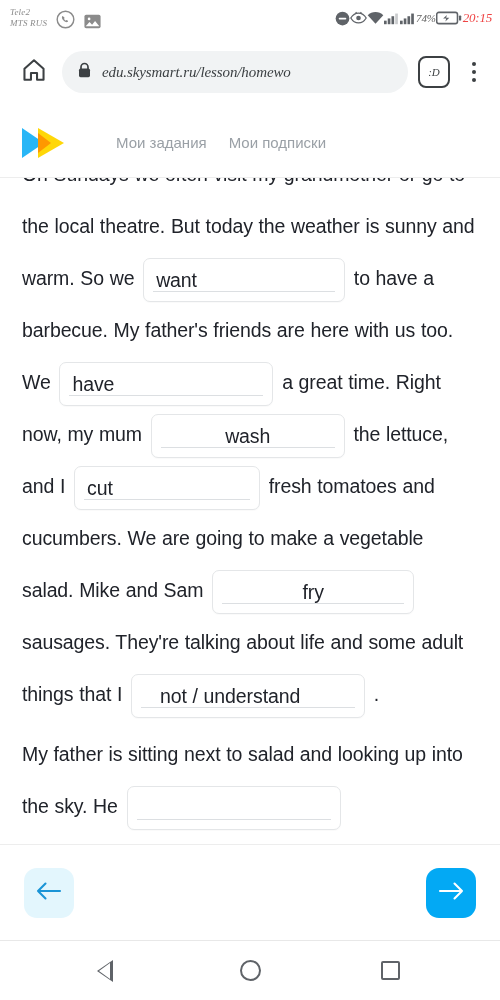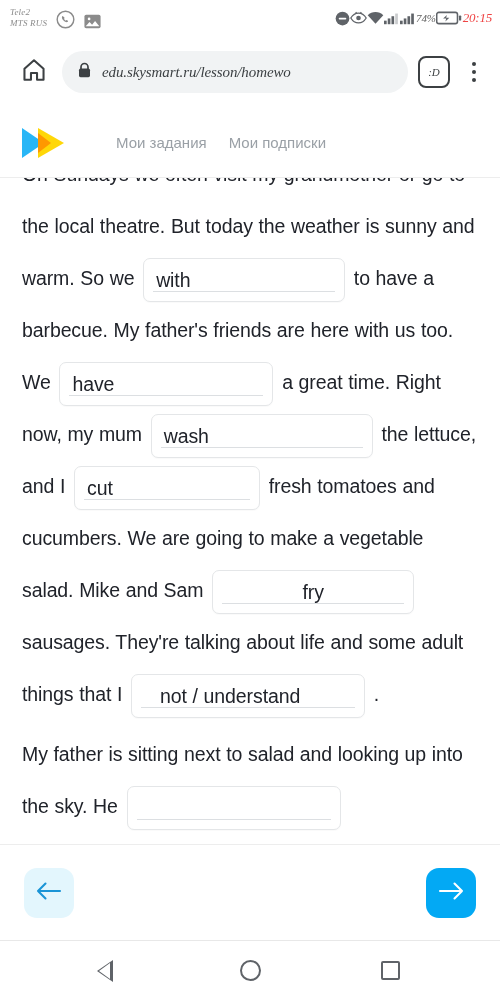--- a/index.html
+++ b/index.html
@@ -208,21 +208,21 @@
     position: absolute;
     left: 9px;
     right: 9px;
     bottom: 9px;
     height: 1px;
     background: #dcdfe2;
   }
   
   .blank.w-want  { width: 202px; }
   .blank.w-have  { width: 214px; }
-  .blank.w-wash  { width: 222px; }
+  .blank.w-wash  { width: 194px; text-align: center; }
   .blank.w-cut   { width: 186px; }
   .blank.w-fry   { width: 202px; text-align: center; }
   .blank.w-notund{ width: 234px; padding-left: 28px; }
 
   
   .lesson-footer {
     flex: 0 0 96px;
     height: 96px;
     border-top: 1px solid #ededed;
     background: #ffffff;
@@ -392,21 +392,21 @@
       <span class="nav-link">Мои подписки</span>
     </div>
   </div>
 
   <div class="content">
     <div class="content-inner">
 
       <p class="task-text para"><span>On Sundays we often visit my grandmother</span>
         <span>or go to the local theatre. But today the</span>
         <span>weather is sunny and warm. So we</span>
-        <span class="blank w-want"><span class="ans">with</span></span>
+        <span class="blank w-want"><span class="ans">want</span></span>
         <span>to have a barbecue. My</span>
         <span>father's friends are here with us too. We</span>
         <span class="blank w-have"><span class="ans">have</span></span>
         <span>a great time. Right</span>
         <span>now, my mum</span>
         <span class="blank w-wash"><span class="ans">wash</span></span>
         <span>the</span>
         <span>lettuce, and I</span>
         <span class="blank w-cut"><span class="ans">cut</span></span>
         <span>fresh</span>

